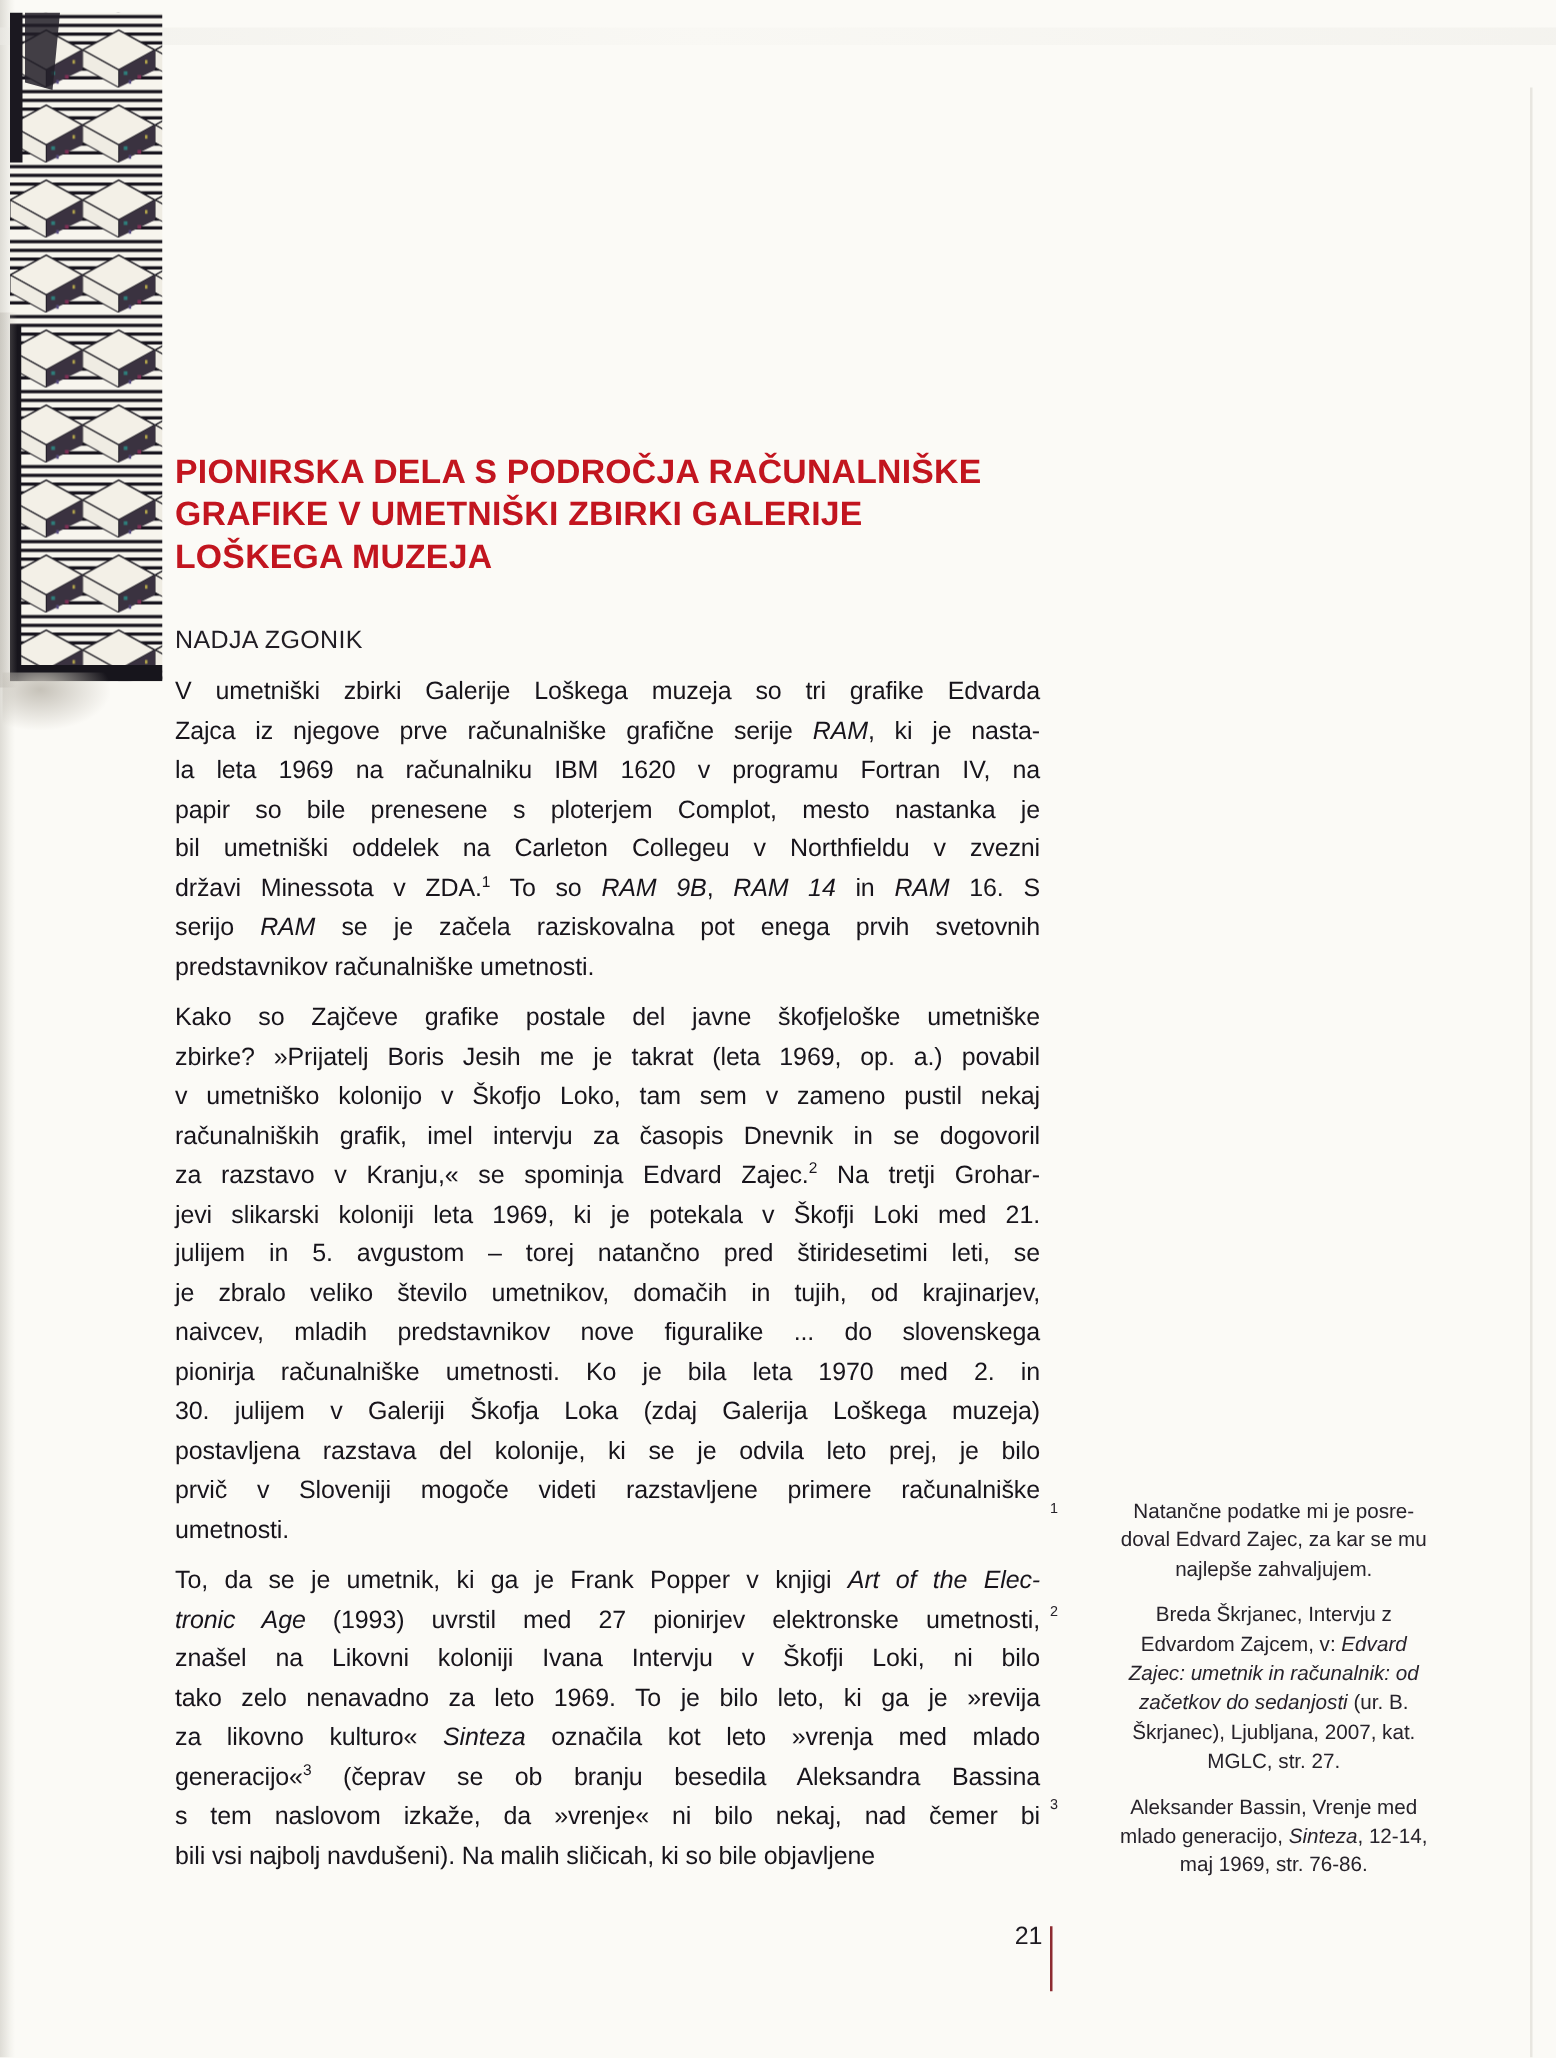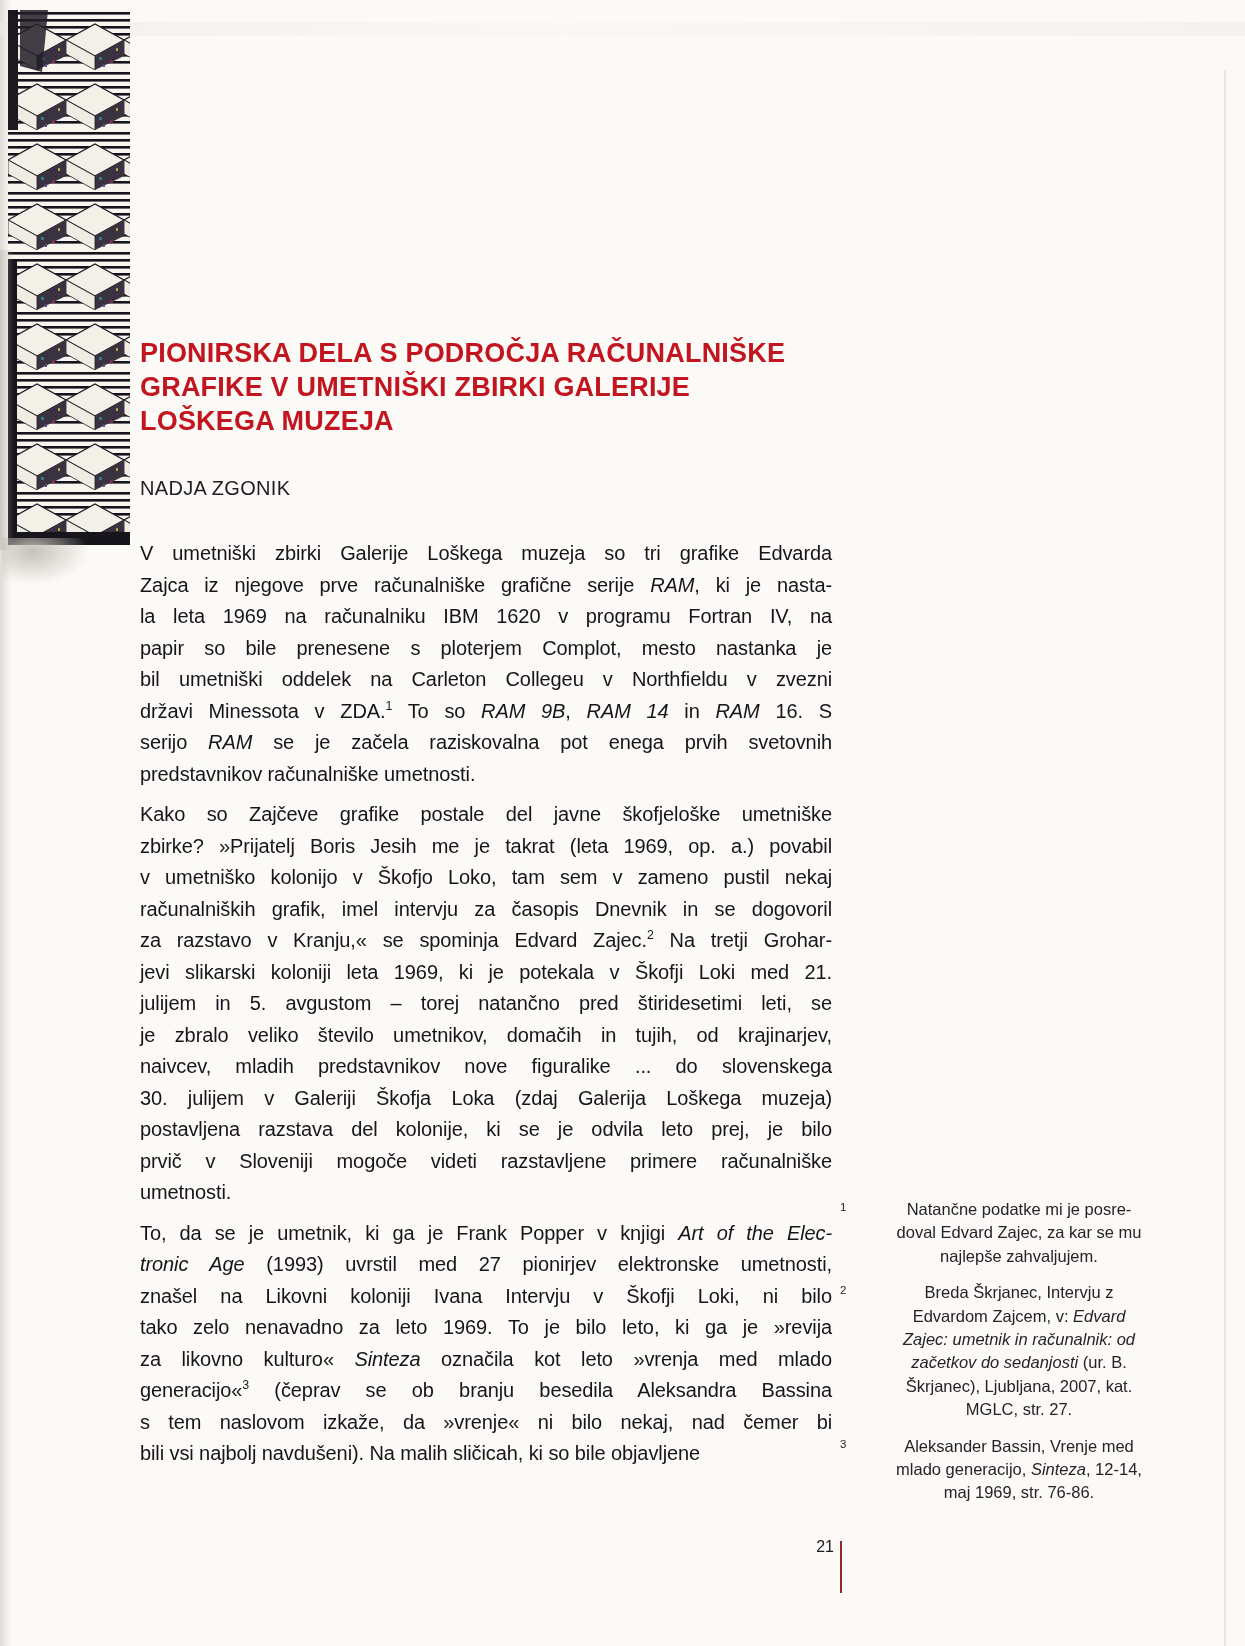--- a/index.html
+++ b/index.html
@@ -42,21 +42,21 @@
 
   
   .footnotes{position:absolute;left:840px;top:1198px;width:332px;
     font-size:16.5px;line-height:23.4px;color:#26222a;}
   .footnote{margin:0 0 13px 0;position:relative;padding-left:26px;}
   .fn-marker{position:absolute;left:0;top:-2px;font-size:11.5px;}
   .fn-line{text-align:center;}
 
   
   .pagenum-wrap{position:absolute;left:740px;top:1538px;width:94px;text-align:right;
-    font-size:16px;color:#1d1a21;}
+    font-size:20px;color:#1d1a21;}
   .pagenum-rule{position:absolute;left:840px;top:1541px;width:2px;height:52px;}
 </style>
 </head>
 <body>
 
 <div class="left-edge"></div>
 <div class="scan-band"></div>
 <div class="right-edge"></div>
 
 <div class="strip">
@@ -87,21 +87,21 @@
     <rect x="0" y="0" width="10" height="120" fill="#1b1820"></rect>
     <rect x="0" y="250" width="9" height="285" fill="#17151c"></rect>
     <rect x="0" y="522" width="122" height="13" fill="#17151c"></rect>
     <polygon points="12,0 40,0 34,62 12,56" fill="#221e28" opacity="0.85"></polygon>
   </svg>
 </div>
 <div class="strip-shadow"></div>
 <div class="strip-shadow2"></div>
 
 <div class="header">
-  <h1 style="color: rgb(194, 21, 31);">
+  <h1 style="color: rgb(194, 21, 31); margin-top: 24px;">
     <span class="title-line">PIONIRSKA DELA S PODROČJA RAČUNALNIŠKE</span>
     <span class="title-line">GRAFIKE V UMETNIŠKI ZBIRKI GALERIJE</span>
     <span class="title-line">LOŠKEGA MUZEJA</span>
   </h1>
   <div class="author">NADJA ZGONIK</div>
 </div>
 
 <div class="body-col">
     <div class="para">
       <div class="line"><span>V umetniški zbirki Galerije Loškega muzeja so tri grafike Edvarda</span></div>
@@ -116,20 +116,21 @@
     <div class="para">
       <div class="line"><span>Kako so Zajčeve grafike postale del javne škofjeloške umetniške</span></div>
       <div class="line"><span>zbirke? »Prijatelj Boris Jesih me je takrat (leta 1969, op. a.) povabil</span></div>
       <div class="line"><span>v umetniško kolonijo v Škofjo Loko, tam sem v zameno pustil nekaj</span></div>
       <div class="line"><span>računalniških grafik, imel intervju za časopis Dnevnik in se dogovoril</span></div>
       <div class="line"><span>za razstavo v Kranju,« se spominja Edvard Zajec.</span><sup>2</sup><span> Na tretji Grohar-</span></div>
       <div class="line"><span>jevi slikarski koloniji leta 1969, ki je potekala v Škofji Loki med 21.</span></div>
       <div class="line"><span>julijem in 5. avgustom – torej natančno pred štiridesetimi leti, se</span></div>
       <div class="line"><span>je zbralo veliko število umetnikov, domačih in tujih, od krajinarjev,</span></div>
       <div class="line"><span>naivcev, mladih predstavnikov nove figuralike ... do slovenskega</span></div>
+      <div class="line"><span>pionirja računalniške umetnosti. Ko je bila leta 1970 med 2. in</span></div>
       <div class="line"><span>30. julijem v Galeriji Škofja Loka (zdaj Galerija Loškega muzeja)</span></div>
       <div class="line"><span>postavljena razstava del kolonije, ki se je odvila leto prej, je bilo</span></div>
       <div class="line"><span>prvič v Sloveniji mogoče videti razstavljene primere računalniške</span></div>
       <div class="line last"><span>umetnosti.</span></div>
     </div>
     <div class="para">
       <div class="line"><span>To, da se je umetnik, ki ga je Frank Popper v knjigi </span><em>Art of the Elec-</em></div>
       <div class="line"><em>tronic Age</em><span> (1993) uvrstil med 27 pionirjev elektronske umetnosti,</span></div>
       <div class="line"><span>znašel na Likovni koloniji Ivana Intervju v Škofji Loki, ni bilo</span></div>
       <div class="line"><span>tako zelo nenavadno za leto 1969. To je bilo leto, ki ga je »revija</span></div>

